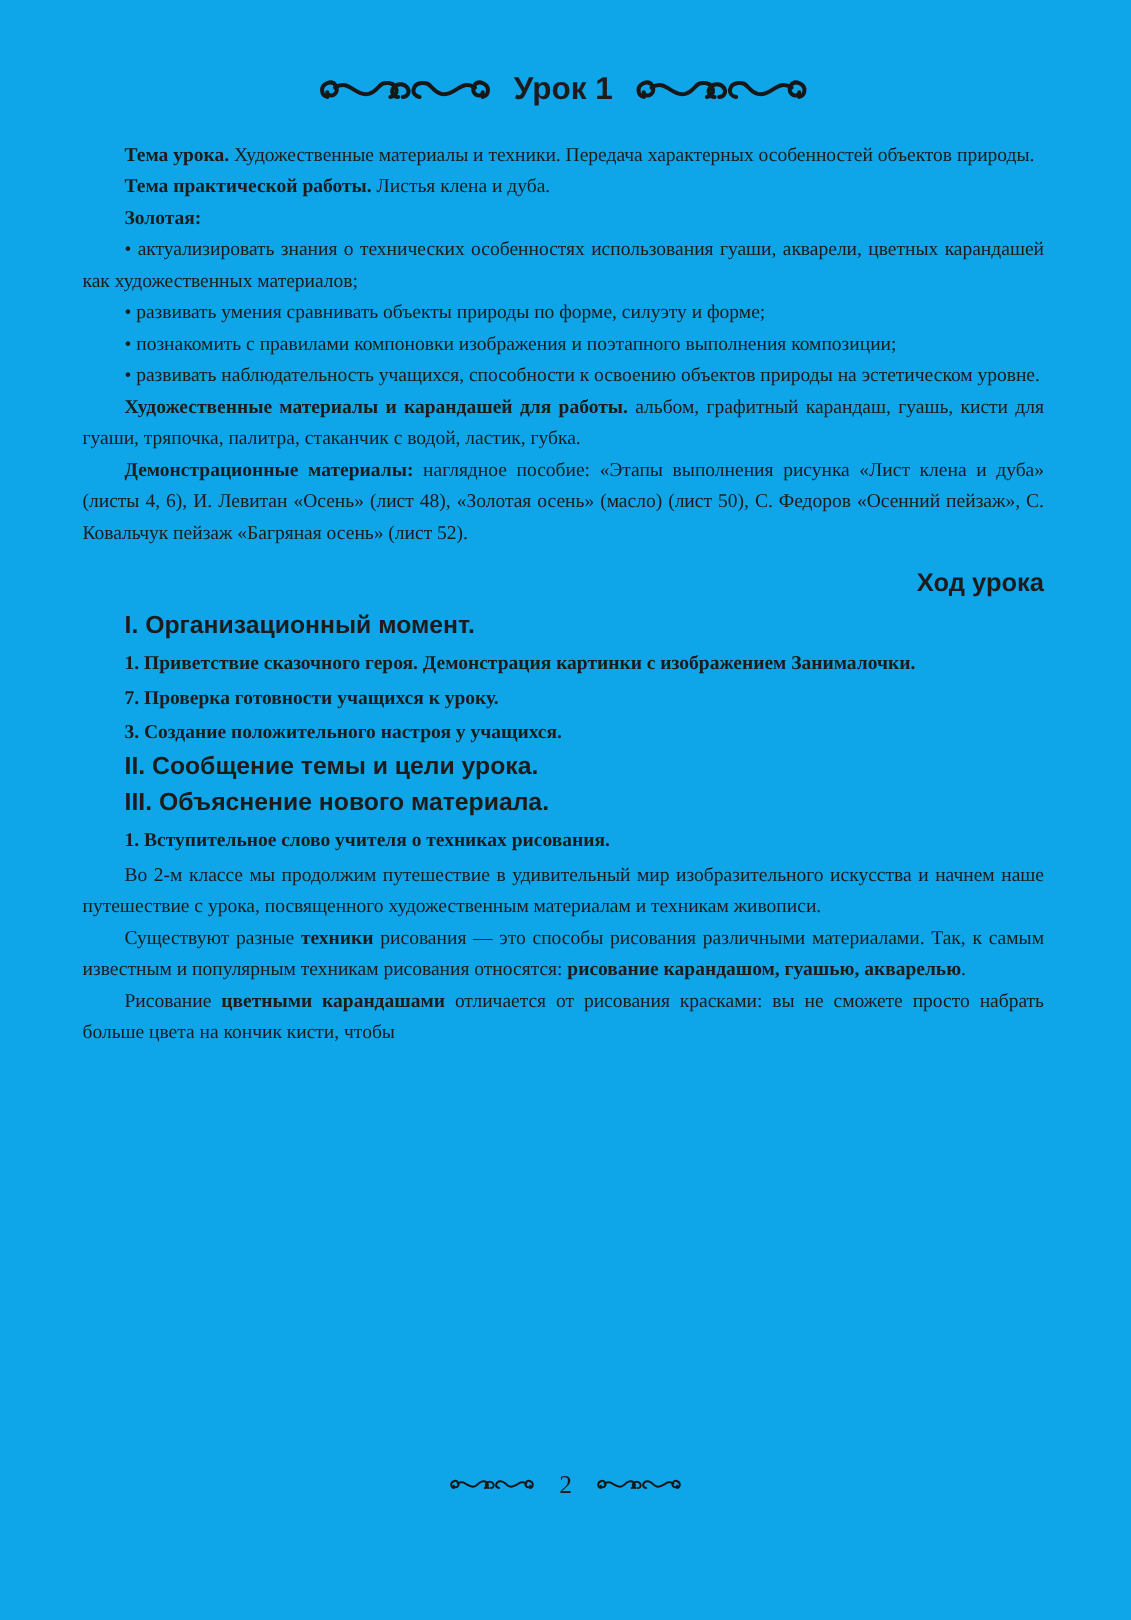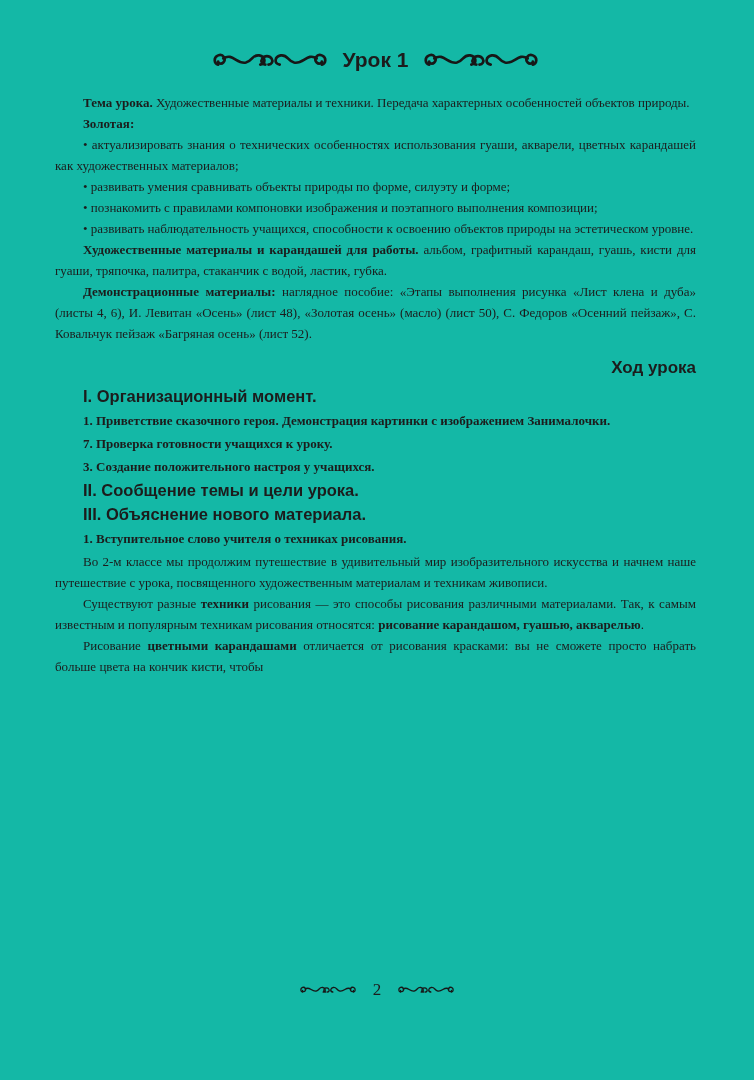--- a/index.html
+++ b/index.html
@@ -1,20 +1,20 @@
 <!DOCTYPE html>
 <html lang="ru"><head>
 <meta charset="utf-8">
 <style>
   html,body{margin:0;padding:0;background:#e8e8e8;}
   .page{
     position:relative;
     width:754px;height:1080px;
     margin:0 auto;
-    background:#14b8a6;
+    background:#0ea5e9;
     color:#1c1c1c;
     overflow:hidden;
     box-sizing:border-box;
   }
   .content{
     position:absolute;
     left:55px; top:48px;
     width:641px;
   }
   .header-row{
@@ -102,20 +102,21 @@
           <use href="#flourish"></use>
         </svg>
       <div class="lesson-title">Урок 1</div>
       <svg class="orn" viewBox="0 0 115 18">
           <use href="#flourish"></use>
         </svg>
     </div>
 
     <div>
         <div class="para style-body"><span class="b">Тема урока. </span><span>Художественные материалы и техники. Передача характерных особенностей объектов природы.</span></div>
+        <div class="para style-body"><span class="b">Тема практической работы. </span><span>Листья клена и дуба.</span></div>
         <div class="para style-body"><span class="b">Золотая:</span></div>
         <div class="para style-body"><span>• актуализировать знания о технических особенностях использования гуаши, акварели, цветных карандашей как художественных материалов;</span></div>
         <div class="para style-body"><span>• развивать умения сравнивать объекты природы по форме, силуэту и форме;</span></div>
         <div class="para style-body"><span>• познакомить с правилами компоновки изображения и поэтапного выполне­ния композиции;</span></div>
         <div class="para style-body"><span>• развивать наблюдательность учащихся, способности к освоению объектов природы на эстетическом уровне.</span></div>
         <div class="para style-body"><span class="b">Художественные материалы и карандашей для работы. </span><span>альбом, графит­ный карандаш, гуашь, кисти для гуаши, тряпочка, палитра, стаканчик с водой, ластик, губка.</span></div>
         <div class="para style-body"><span class="b">Демонстрационные материалы: </span><span>наглядное пособие: «Этапы выполнения ри­сунка «Лист клена и дуба» (листы 4, 6), И. Левитан «Осень» (лист 48), «Золотая осень» (масло) (лист 50), С. Федоров «Осенний пейзаж», С. Ковальчук пейзаж «Ба­гряная осень» (лист 52).</span></div>
         <div class="para style-heading-center"><span class="b">Ход урока</span></div>
         <div class="para style-heading-sans"><span class="b">I. Организационный момент.</span></div>
         <div class="para style-bold-serif"><span class="b">1. Приветствие сказочного героя. Демонстрация картинки с изобра­жением Занималочки.</span></div>

